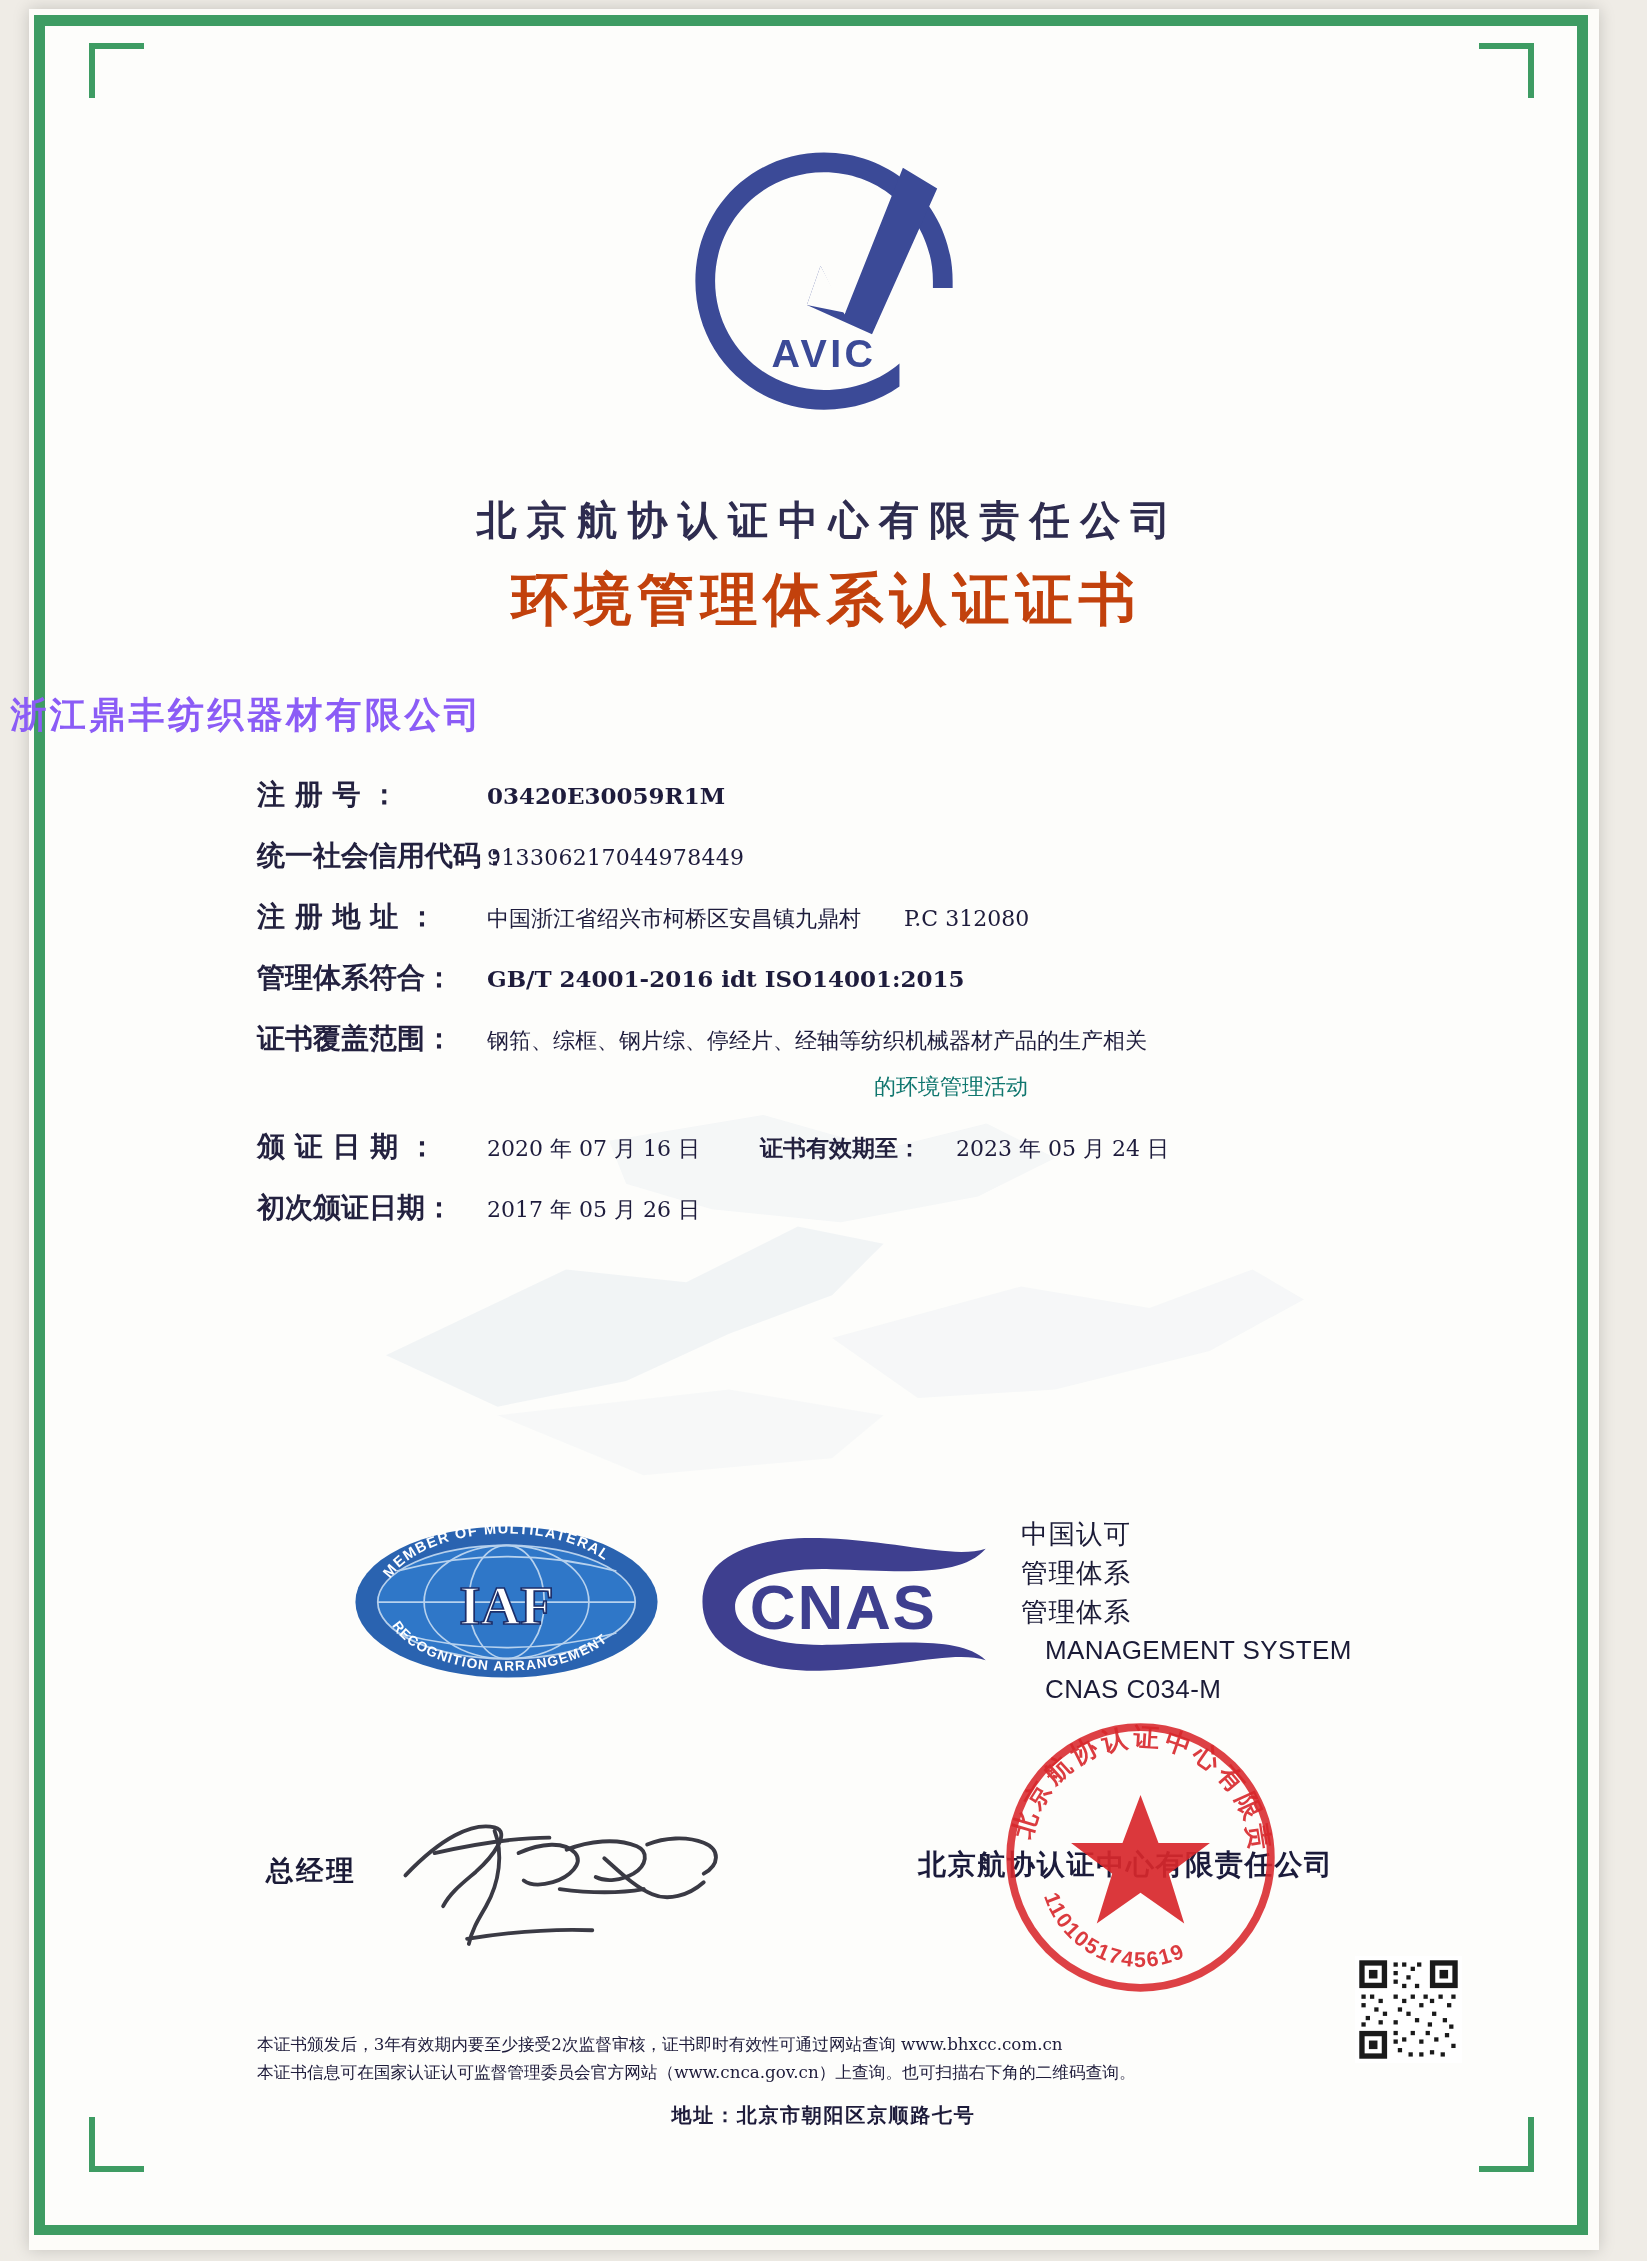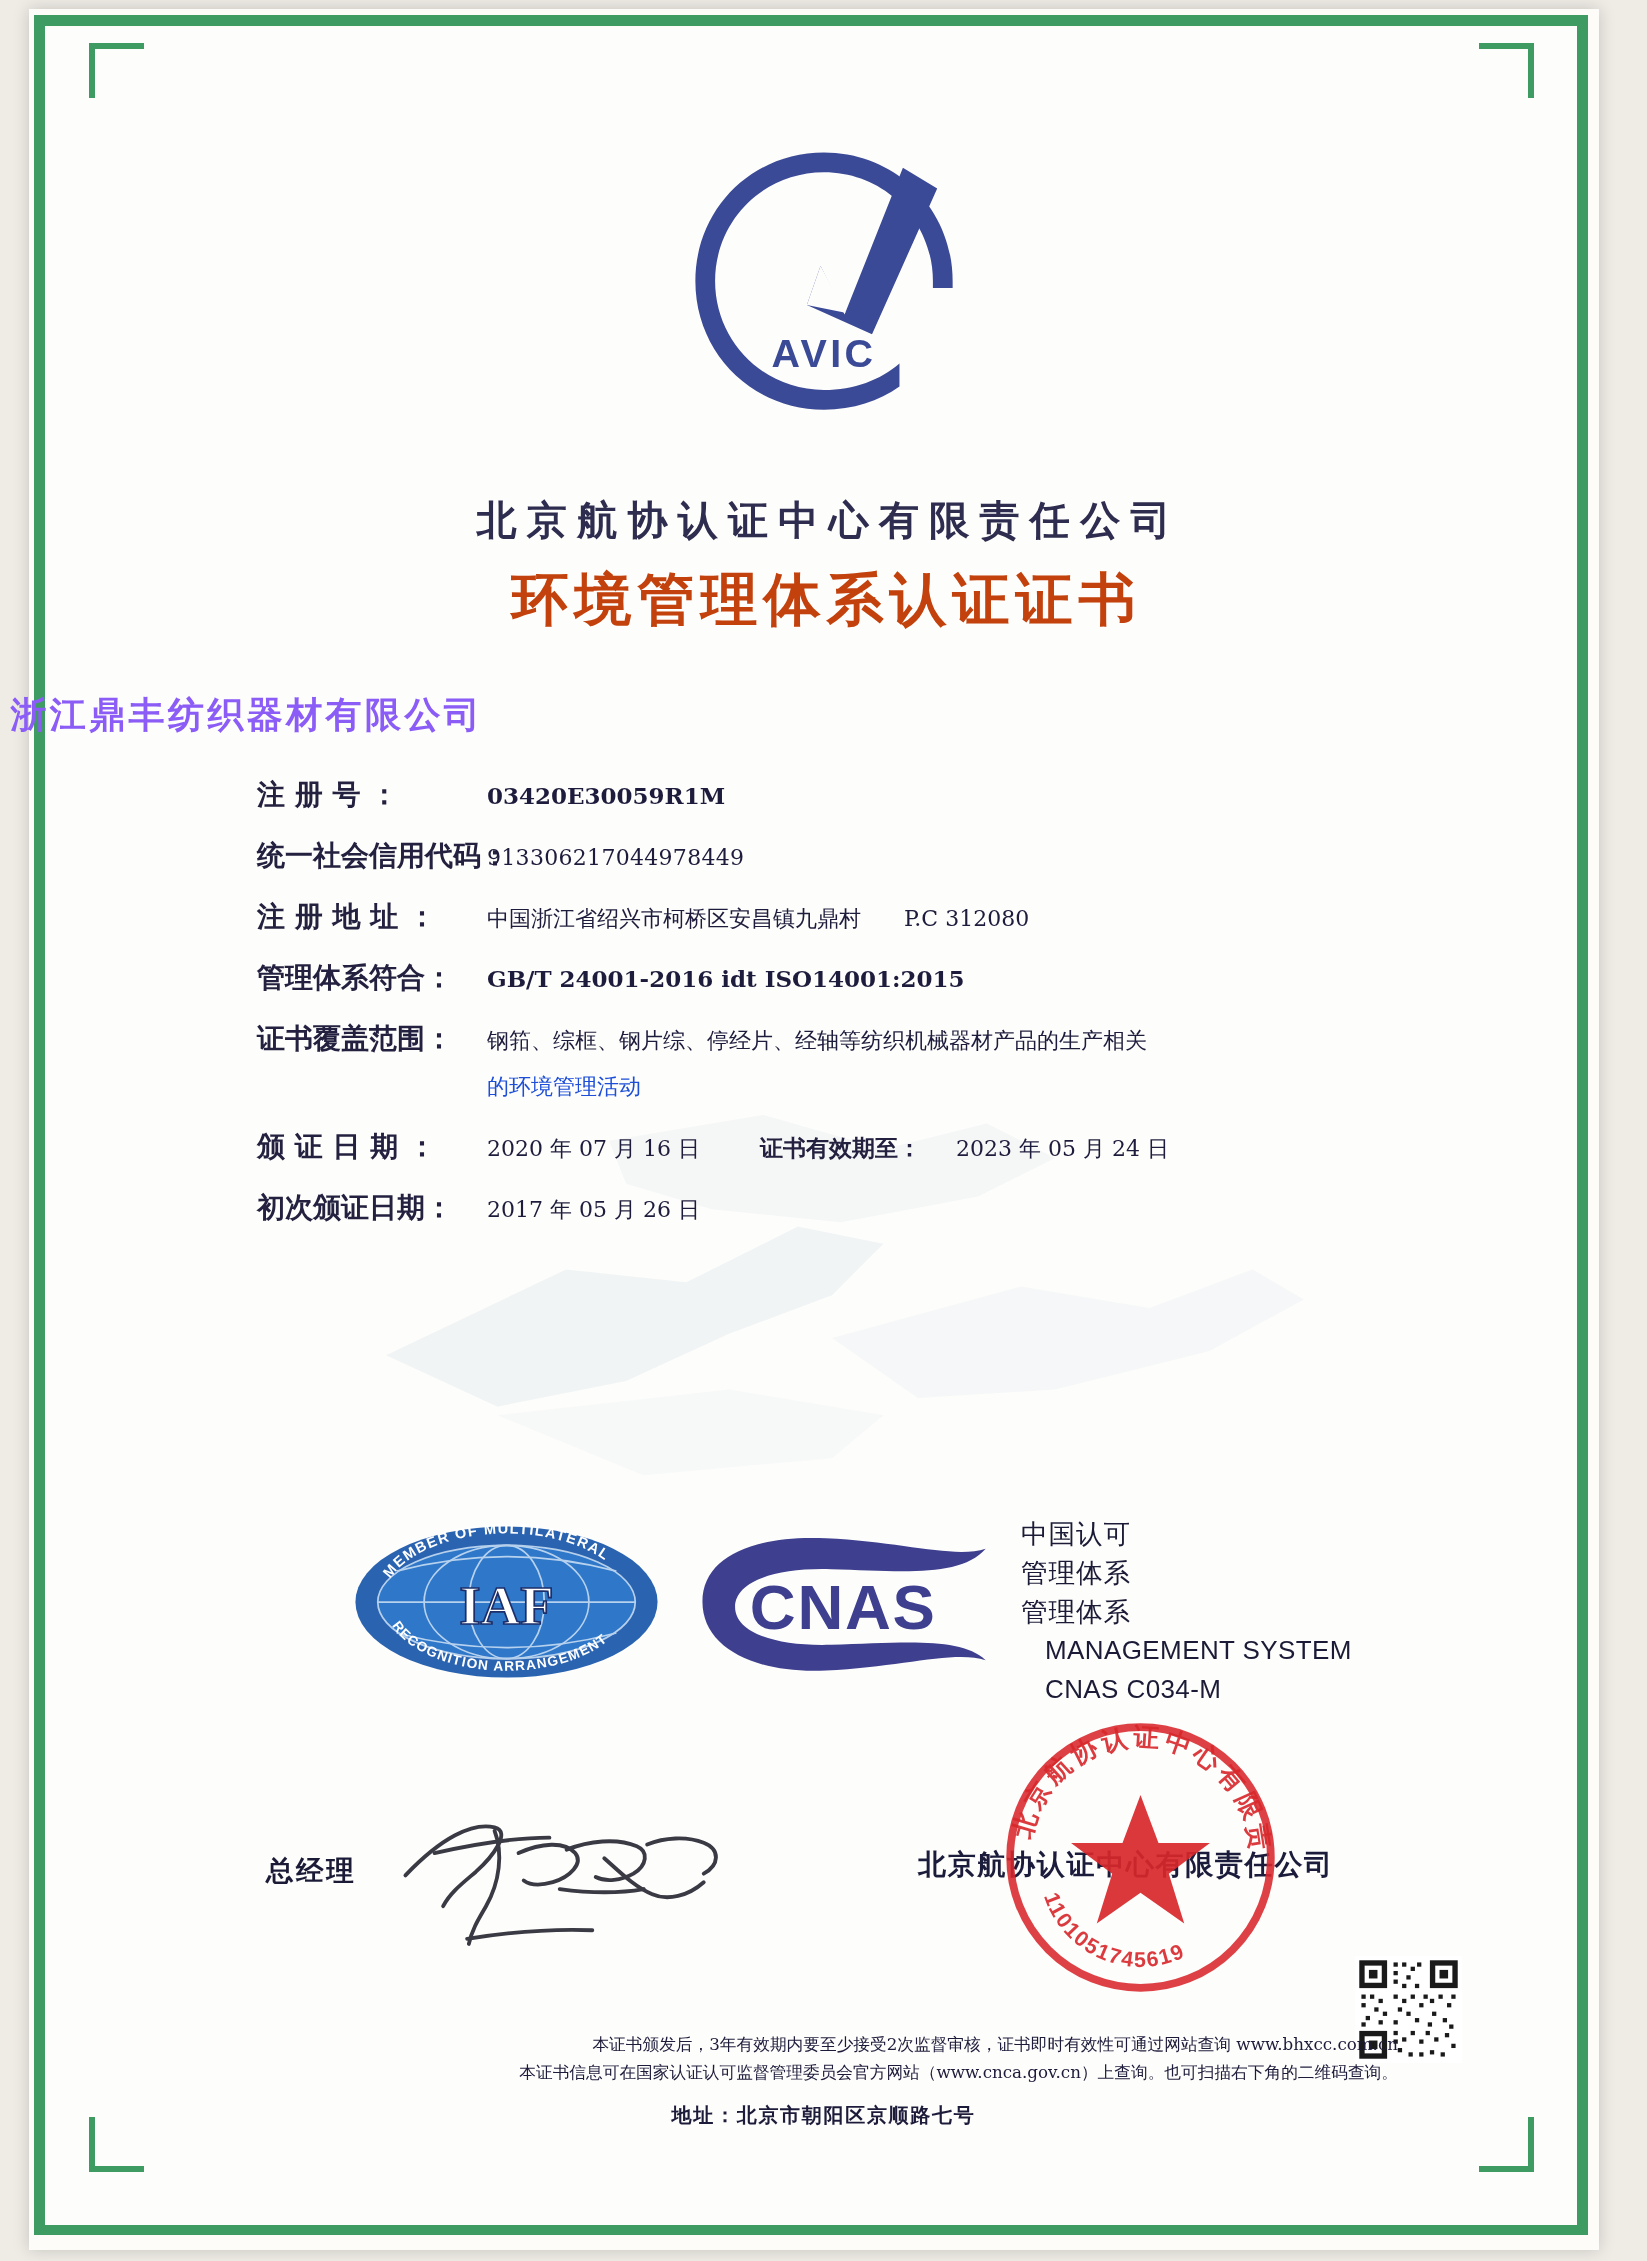--- a/index.html
+++ b/index.html
@@ -149,23 +149,24 @@
     font-size: 23px;
   }
   .field-value.mono {
     font-family: "DejaVu Serif", serif;
     letter-spacing: 0.3px;
   }
   .scope-second {
     margin-left: 230px;
     font-family: "DejaVu Serif", serif;
     font-size: 22px;
-    color: #1d4ed8;
+    color: #0f766e;
     margin-top: -8.6px;
     margin-bottom: 26px;
+    text-align: center;
   }
   .addr-pc { margin-left: 43px; }
   .date-row { display: flex; align-items: baseline; }
   .date-gap { width: 60px; }
   .date-label2 {
     font-family: "DejaVu Serif", serif;
     font-size: 23px;
     font-weight: 600;
     color: #23213f;
     white-space: nowrap;
@@ -252,21 +253,21 @@
     height: 107px;
     background: #fff;
   }
 
   
   .footnotes {
     position: absolute;
     left: 257px;
     top: 2031px;
     width: 1141px;
-    text-align: right;
+    text-align: left;
     font-family: "DejaVu Serif", serif;
     font-size: 16.7px;
     line-height: 27.5px;
     color: #1d1b3a;
   }
   .footnotes .line { white-space: nowrap; }
   .address-line {
     position: absolute;
     left: 0; top: 2102px;
     width: 1647px;

